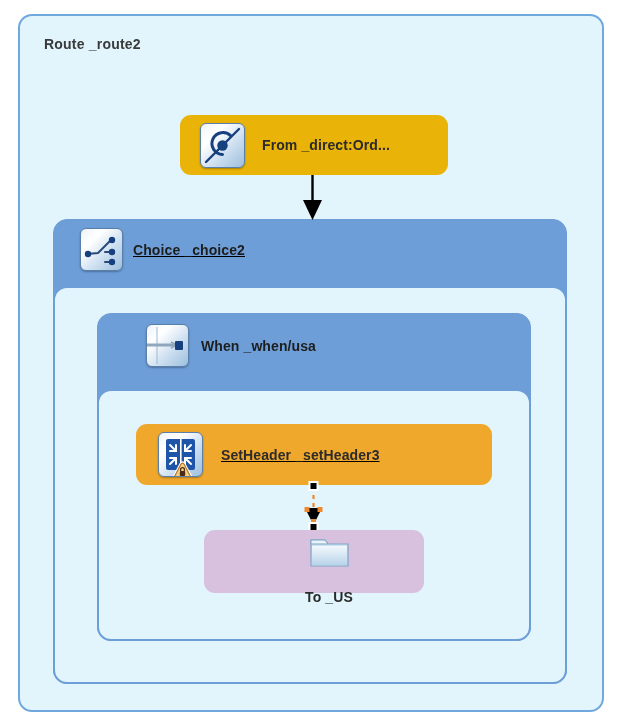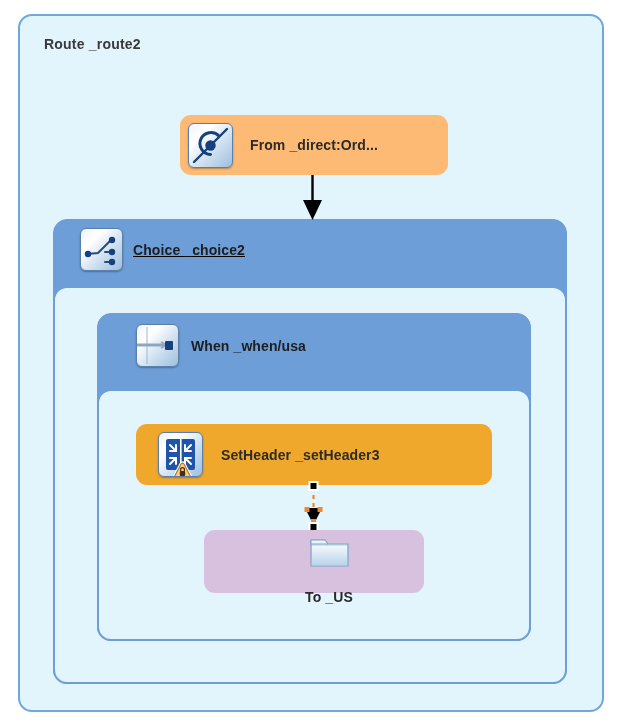--- a/index.html
+++ b/index.html
@@ -54,45 +54,45 @@
     box-sizing:border-box;
   }
   .when-inner{
     position:absolute;left:97px;top:389px;width:434px;height:252px;
     background:#e2f4fc;
     border:2px solid #6d9ed8;
     border-radius:14px;
     box-sizing:border-box;
   }
   .when-head{
-    position:absolute;left:136px;top:324px;
+    position:absolute;left:146px;top:324px;
     display:flex;align-items:center;gap:12px;
   }
 
   
   .node{
     position:absolute;display:flex;align-items:center;
     border-radius:11px;box-sizing:border-box;
   }
   .node .label{
     font-size:14px;font-weight:bold;color:#2b2b2b;
     white-space:nowrap;letter-spacing:.1px;
   }
   .hdr-label{
     font-size:14px;font-weight:bold;color:#1e1e1e;
     white-space:nowrap;letter-spacing:.1px;
   }
 
   .node-from{
     left:180px;top:115px;width:268px;height:60px;
-    background:#fdba74;padding-left:8px;gap:17px;
+    background:#eab308;padding-left:20px;gap:17px;
   }
   .node-setheader{
     left:136px;top:424px;width:356px;height:61px;
-    background:#f0a82c;padding-left:22px;gap:18px;
+    background:#f0a82c;padding-left:22px;gap:18px;text-decoration:underline;
   }
   .node-to{
     left:204px;top:530px;width:220px;height:63px;
     background:#d8c1de;padding-left:30px;gap:16px;flex-direction:column;
   }
 
   
   .icn{
     position:relative;width:43px;height:43px;flex:0 0 auto;
     border-radius:6px;

